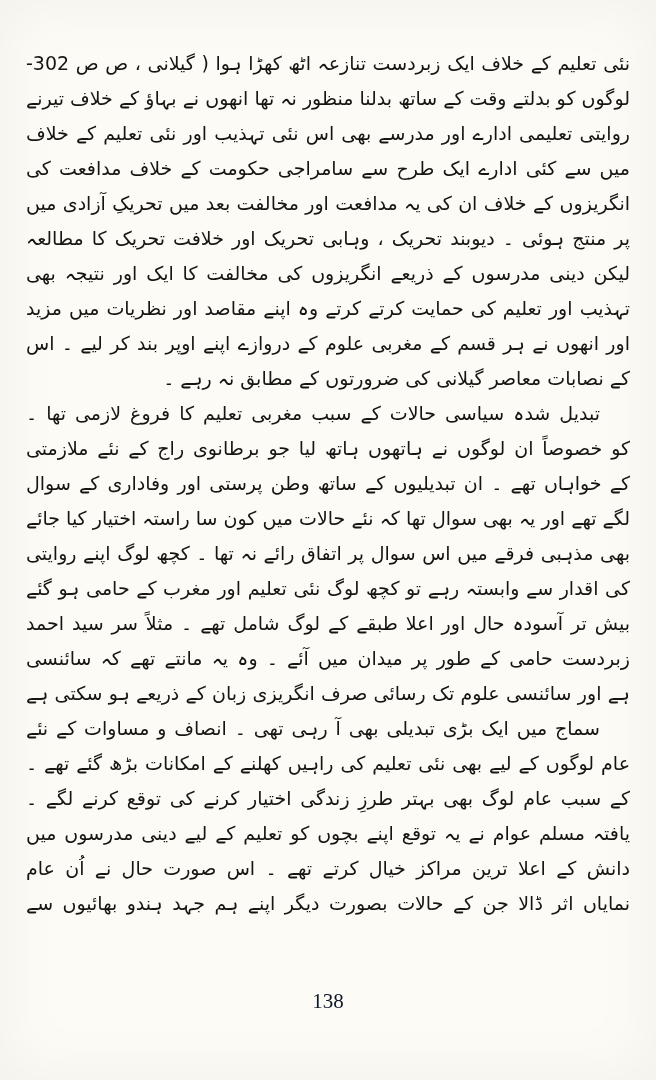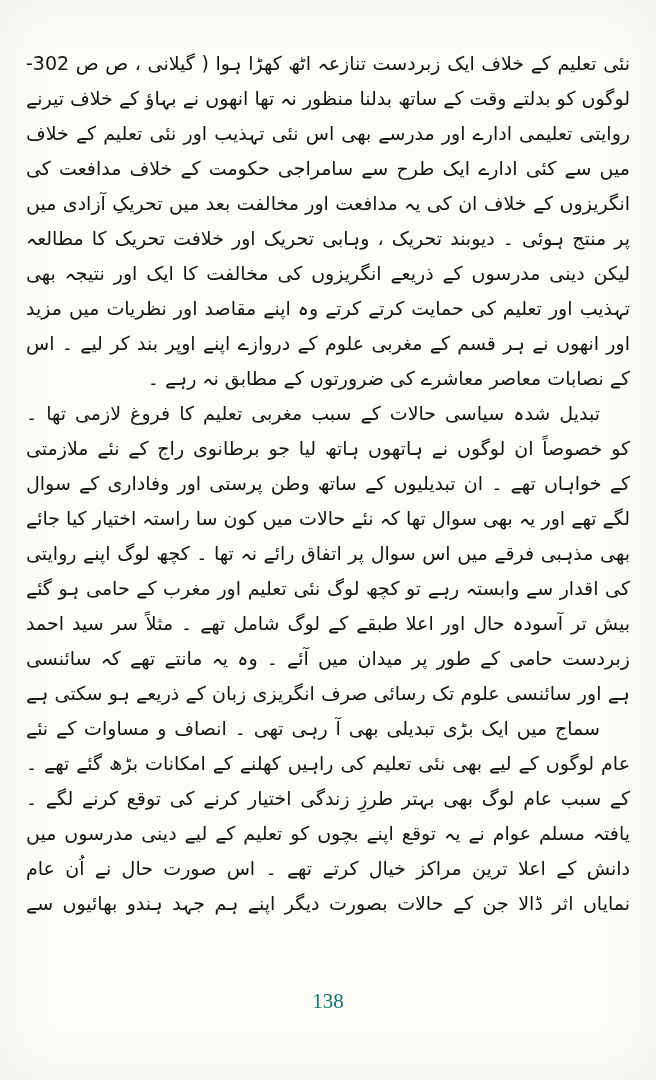--- a/index.html
+++ b/index.html
@@ -43,39 +43,39 @@
     padding-right: 30px;
   }
   .page-number {
     position: absolute;
     bottom: 66px;
     left: 0;
     right: 0;
     text-align: center;
     font-family: "Liberation Serif", serif;
     font-size: 21px;
-    color: #0f766e;
+    color: #0f172a;
   }
 </style>
 </head>
 <body>
 
 <div class="page">
   <div class="text-block">
       <div class="paragraph">
         <div class="line" dir="rtl">نئی تعلیم کے خلاف ایک زبردست تنازعہ اٹھ کھڑا ہوا ( گیلانی ، ص ص 302-3/17-18 ) جن</div>
         <div class="line" dir="rtl">لوگوں کو بدلتے وقت کے ساتھ بدلنا منظور نہ تھا انھوں نے بہاؤ کے خلاف تیرنے کی کوشش کی ۔</div>
         <div class="line" dir="rtl">روایتی تعلیمی ادارے اور مدرسے بھی اس نئی تہذیب اور نئی تعلیم کے خلاف تھے اور آہستہ آہستہ ان</div>
         <div class="line" dir="rtl">میں سے کئی ادارے ایک طرح سے سامراجی حکومت کے خلاف مدافعت کی علامت بن گئے ۔</div>
         <div class="line" dir="rtl">انگریزوں کے خلاف ان کی یہ مدافعت اور مخالفت بعد میں تحریکِ آزادی میں مدرسوں کی شمولیت</div>
         <div class="line" dir="rtl">پر منتج ہوئی ۔ دیوبند تحریک ، وہابی تحریک اور خلافت تحریک کا مطالعہ اس پس منظر میں کیا جانا چاہیے ۔</div>
         <div class="line" dir="rtl">لیکن دینی مدرسوں کے ذریعے انگریزوں کی مخالفت کا ایک اور نتیجہ بھی سامنے آیا کہ مشرقی</div>
         <div class="line" dir="rtl">تہذیب اور تعلیم کی حمایت کرتے کرتے وہ اپنے مقاصد اور نظریات میں مزید شدت پسند ہو گئے</div>
         <div class="line" dir="rtl">اور انھوں نے ہر قسم کے مغربی علوم کے دروازے اپنے اوپر بند کر لیے ۔ اس طرح آہستہ آہستہ ان</div>
-        <div class="line short" dir="rtl">کے نصابات معاصر معاشرے کی ضرورتوں کے مطابق نہ رہے ۔</div>
+        <div class="line short" dir="rtl">کے نصابات معاصر گیلانی کی ضرورتوں کے مطابق نہ رہے ۔</div>
       </div>
       <div class="paragraph indent">
         <div class="line" dir="rtl">تبدیل شدہ سیاسی حالات کے سبب مغربی تعلیم کا فروغ لازمی تھا ۔ مغربی تعلیم اور طرز زندگی</div>
         <div class="line" dir="rtl">کو خصوصاً ان لوگوں نے ہاتھوں ہاتھ لیا جو برطانوی راج کے نئے ملازمتی شعبوں میں شامل ہونے</div>
         <div class="line" dir="rtl">کے خواہاں تھے ۔ ان تبدیلیوں کے ساتھ وطن پرستی اور وفاداری کے سوال بھی اٹھائے جانے</div>
         <div class="line" dir="rtl">لگے تھے اور یہ بھی سوال تھا کہ نئے حالات میں کون سا راستہ اختیار کیا جائے ۔ ہندوستان میں کسی</div>
         <div class="line" dir="rtl">بھی مذہبی فرقے میں اس سوال پر اتفاق رائے نہ تھا ۔ کچھ لوگ اپنے روایتی نظام تعلیم اور عہد وسطا</div>
         <div class="line" dir="rtl">کی اقدار سے وابستہ رہے تو کچھ لوگ نئی تعلیم اور مغرب کے حامی ہو گئے ۔ آخر الذکر لوگوں میں</div>
         <div class="line" dir="rtl">بیش تر آسودہ حال اور اعلا طبقے کے لوگ شامل تھے ۔ مثلاً سر سید احمد خاں جدید مغربی تعلیم کے ایک</div>
         <div class="line" dir="rtl">زبردست حامی کے طور پر میدان میں آئے ۔ وہ یہ مانتے تھے کہ سائنسی علوم کا حصول ترقی کا زینہ</div>

